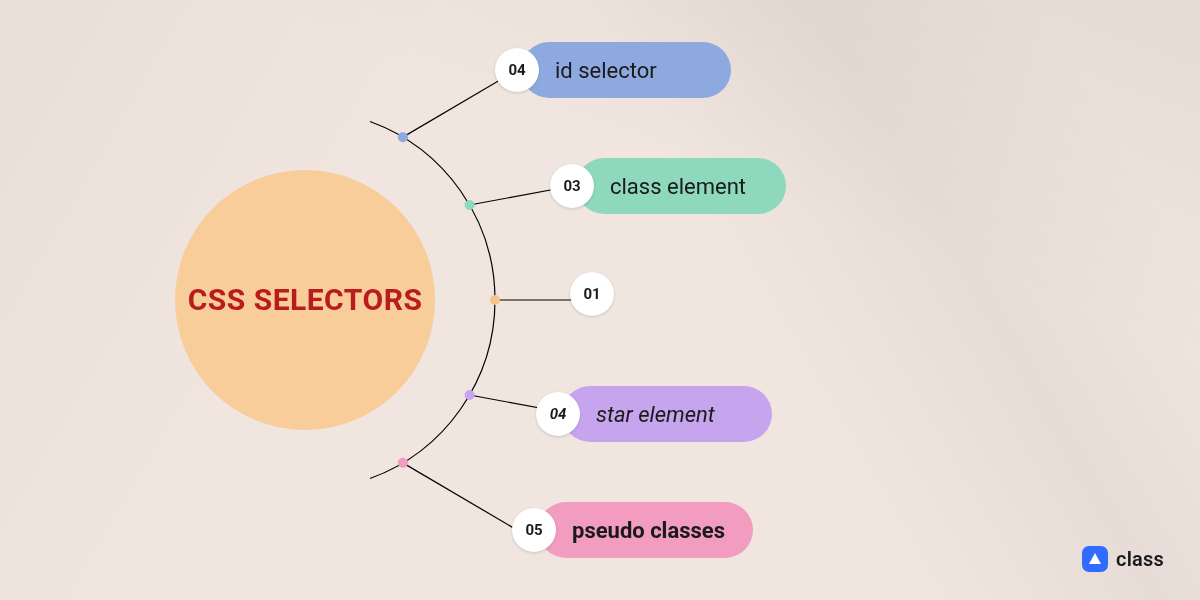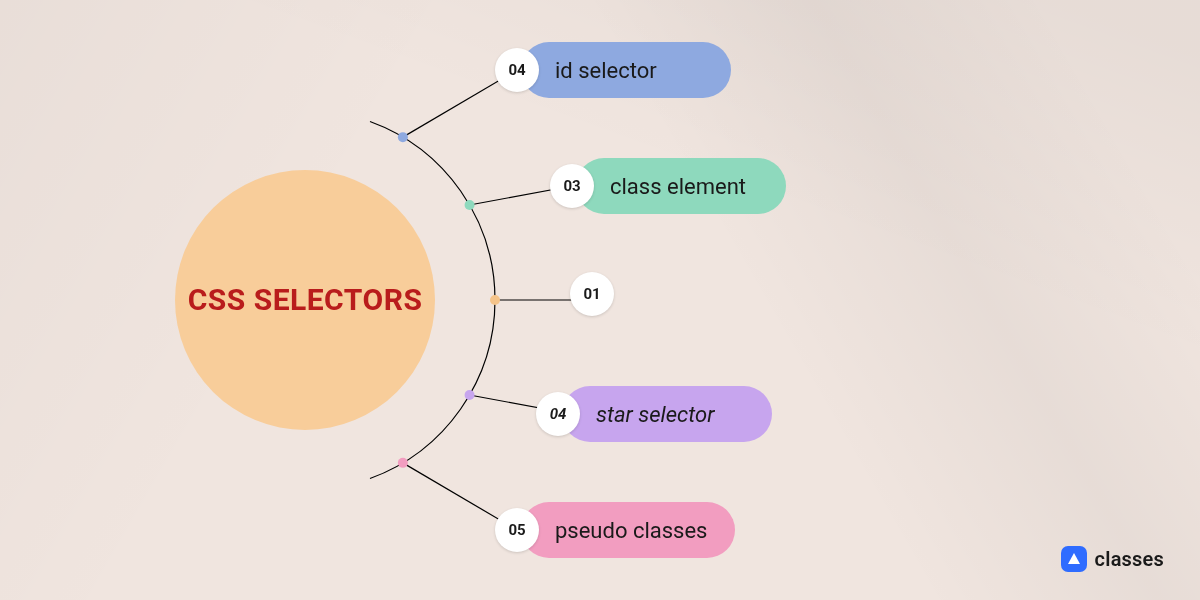--- a/index.html
+++ b/index.html
@@ -141,33 +141,33 @@
         <div class="pill" style="background: rgb(142, 217, 189);">
           <span>class element</span>
         </div>
       </div>
       <div class="node" style="left: 570px; top: 272px;">
         <div class="badge">01</div>
       </div>
       <div class="node" style="left: 536px; top: 386px; font-style: italic;">
         <div class="badge">04</div>
         <div class="pill" style="background: rgb(199, 165, 238);">
-          <span>star selector</span>
+          <span>star element</span>
         </div>
       </div>
-      <div class="node" style="left: 495px; top: 502px;">
+      <div class="node" style="left: 512px; top: 502px;">
         <div class="badge">05</div>
-        <div class="pill" style="background: rgb(242, 157, 192);">
+        <div class="pill" style="background: rgb(242, 157, 192); font-weight: bold;">
           <span>pseudo classes</span>
         </div>
       </div>
     </div>
 
   <div class="logo">
     <span class="logo-mark">
       <svg width="14" height="14" viewBox="0 0 14 14">
           <path d="M7 1 L13 12 H1 Z" fill="#ffffff"></path>
         </svg>
     </span>
-    <span class="logo-text">classes</span>
+    <span class="logo-text">class</span>
   </div>
 
 </div>
 
 </body></html>

